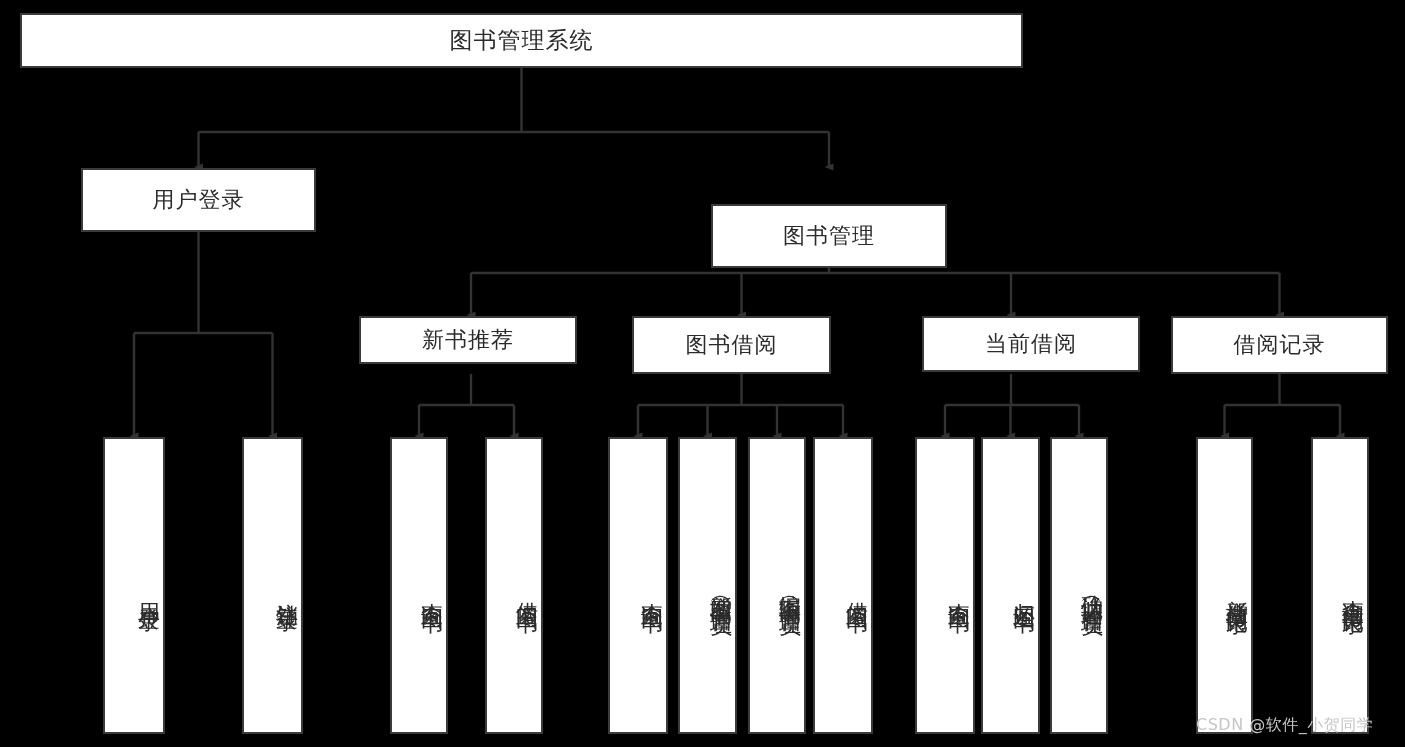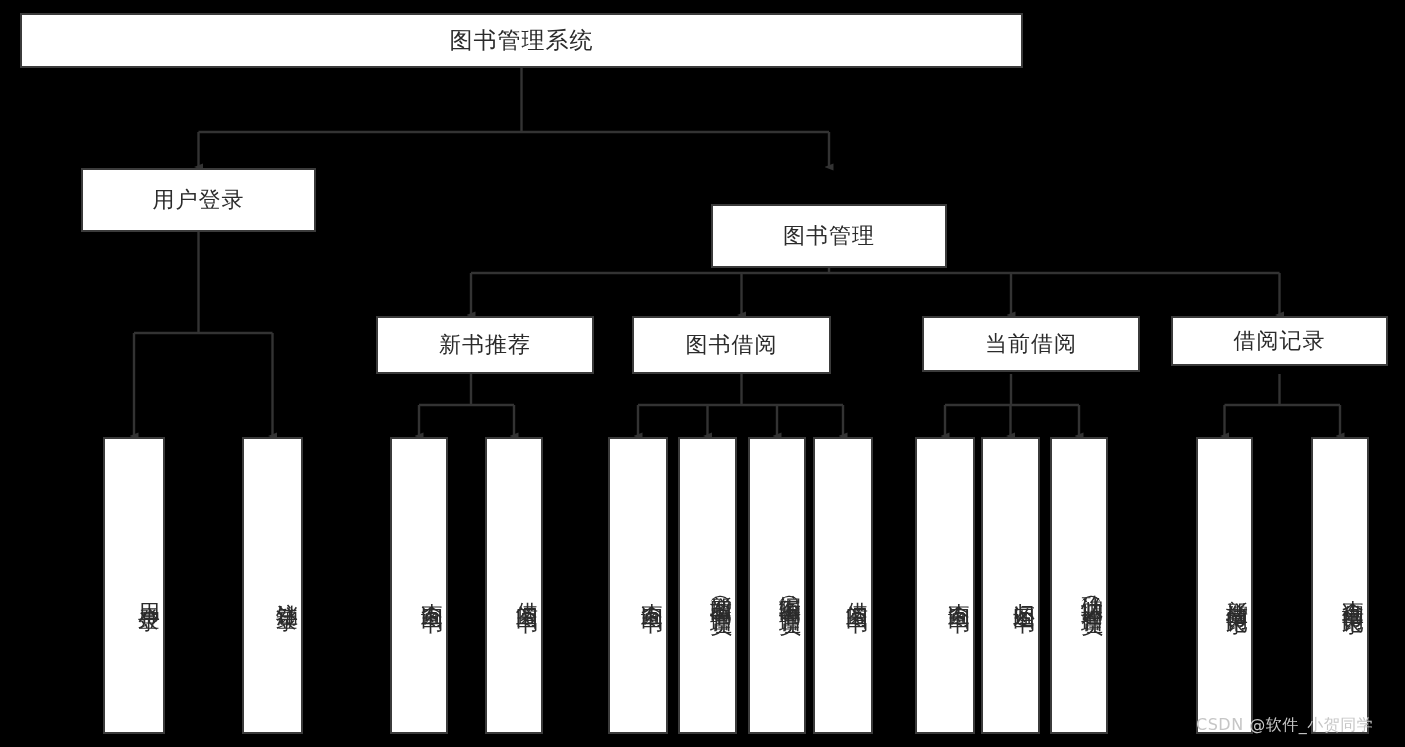--- a/index.html
+++ b/index.html
@@ -118,30 +118,30 @@
   <div id="node-layer">
       <div class="node horizontal root" style="left: 20px; top: 13px; width: 1003px; height: 55px;">
         <span class="node-label">图书管理系统</span>
       </div>
       <div class="node horizontal" style="left: 81px; top: 168px; width: 235px; height: 64px;">
         <span class="node-label">用户登录</span>
       </div>
       <div class="node horizontal" style="left: 711px; top: 168px; width: 236px; height: 64px; margin-top: 36px;">
         <span class="node-label">图书管理</span>
       </div>
-      <div class="node horizontal" style="left: 376px; top: 316px; width: 218px; height: 58px;">
+      <div class="node horizontal" style="left: 359px; top: 316px; width: 218px; height: 48px;">
         <span class="node-label">新书推荐</span>
       </div>
       <div class="node horizontal" style="left: 632px; top: 316px; width: 199px; height: 58px;">
         <span class="node-label">图书借阅</span>
       </div>
       <div class="node horizontal" style="left: 922px; top: 316px; width: 218px; height: 56px;">
         <span class="node-label">当前借阅</span>
       </div>
-      <div class="node horizontal" style="left: 1171px; top: 316px; width: 217px; height: 50px;">
+      <div class="node horizontal" style="left: 1171px; top: 316px; width: 217px; height: 58px;">
         <span class="node-label">借阅记录</span>
       </div>
       <div class="node vertical" style="left: 103px; top: 437px; width: 62px; height: 297px;">
         <span class="node-label">用户登录</span>
       </div>
       <div class="node vertical" style="left: 242px; top: 437px; width: 61px; height: 297px;">
         <span class="node-label">注销登录</span>
       </div>
       <div class="node vertical" style="left: 390px; top: 437px; width: 58px; height: 297px;">
         <span class="node-label">查询图书</span>

